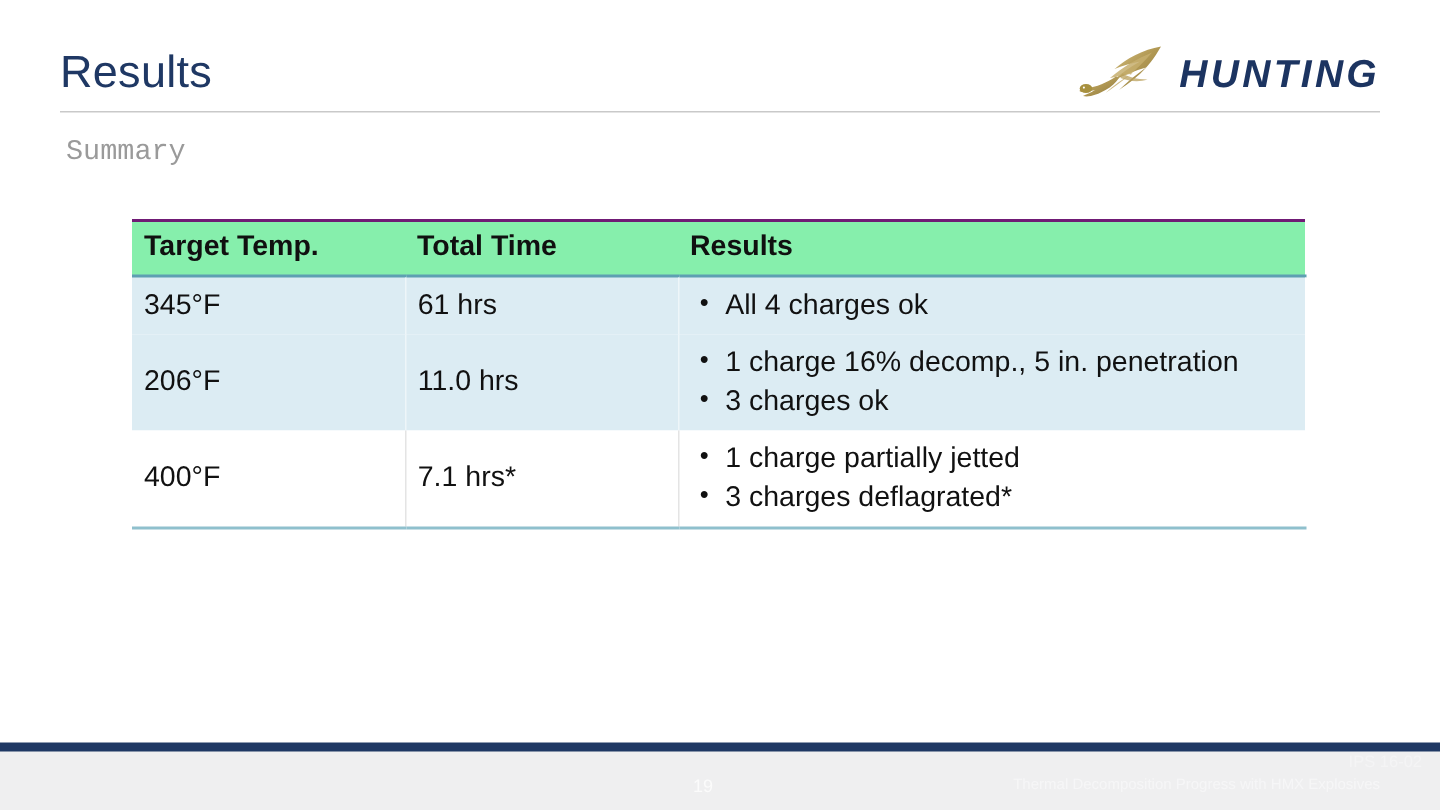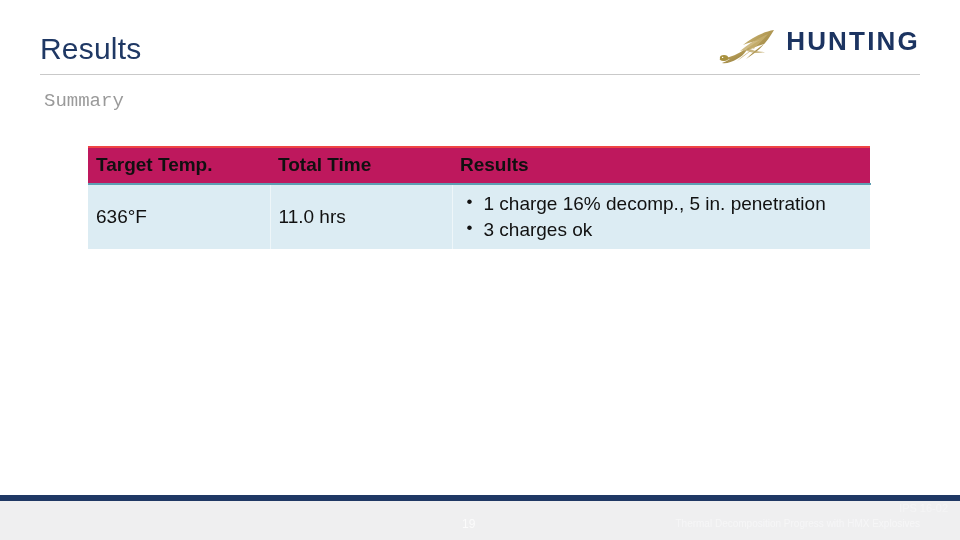--- a/index.html
+++ b/index.html
@@ -45,22 +45,24 @@
     white-space: nowrap;
     font-family: Liberation Mono, monospace;
   }
 
   
   #logo {
     position: absolute;
     right: 40px;
     top: 28px;
     display: flex;
+    align-items: center;
     gap: 6px;
     height: 42px;
+    font-style: italic;
   }
   #logo-bird {
     width: 62px;
     height: 40px;
     display: block;
   }
   #logo-wordmark {
     font-size: 26px;
     font-weight: bold;
     color: #1c3461;
@@ -81,23 +83,23 @@
   #results-table col.c1 { width: 182px; }
   #results-table col.c2 { width: 182px; }
   #results-table col.c3 { width: 418px; }
 
   #results-table thead th {
     text-align: left;
     font-size: 19px;
     font-weight: bold;
     color: #101010;
     padding: 6px 0 7px 8px;
-    border-top: 2px solid #ef4444;
+    border-top: 2px solid #701a75;
     border-bottom: 2px solid #5e9fb2;
-    background: #be185d;
+    background: #86efac;
     vertical-align: middle;
   }
 
   #results-table tbody td {
     font-size: 19px;
     color: #111111;
     padding: 6px 0 6px 8px;
     vertical-align: middle;
     border-right: 1px solid rgba(255,255,255,0.9);
   }
@@ -228,33 +230,52 @@
   </colgroup>
   <thead>
     <tr>
       <th>Target Temp.</th>
       <th>Total Time</th>
       <th>Results</th>
     </tr>
   </thead>
   <tbody>
 
-
-
     <tr class="shaded">
-      <td class="col-temp">636°F</td>
+      <td class="col-temp">345°F</td>
+      <td class="col-time">61 hrs</td>
+      <td class="col-results">
+        <ul class="bullets">
+          <li>All 4 charges ok</li>
+        </ul>
+      </td>
+    </tr>
+
+
+    <tr class="shaded">
+      <td class="col-temp">206°F</td>
       <td class="col-time">11.0 hrs</td>
       <td class="col-results">
         <ul class="bullets">
           <li>1 charge 16% decomp., 5 in. penetration</li>
           <li>3 charges ok</li>
         </ul>
       </td>
     </tr>
 
+    <tr class="plain last">
+      <td class="col-temp">400°F</td>
+      <td class="col-time">7.1 hrs*</td>
+      <td class="col-results">
+        <ul class="bullets">
+          <li>1 charge partially jetted</li>
+          <li>3 charges deflagrated*</li>
+        </ul>
+      </td>
+    </tr>
 
   </tbody>
 </table>
 
 <div id="footer-bar"></div>
 <div id="footer-area"></div>
 <div id="page-number">19</div>
 <div id="footer-code">IPS 16-02</div>
 <div id="footer-caption">Thermal Decomposition Progress with HMX Explosives</div>
 

